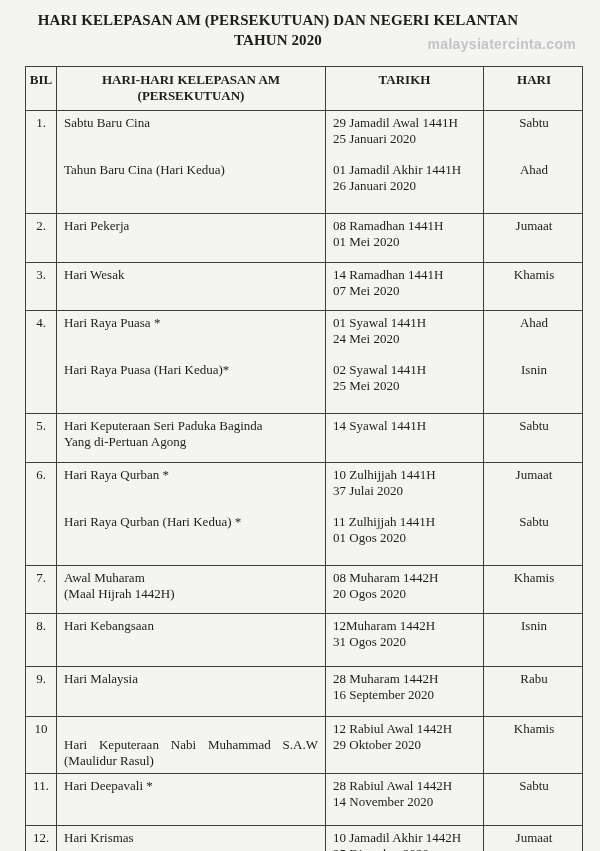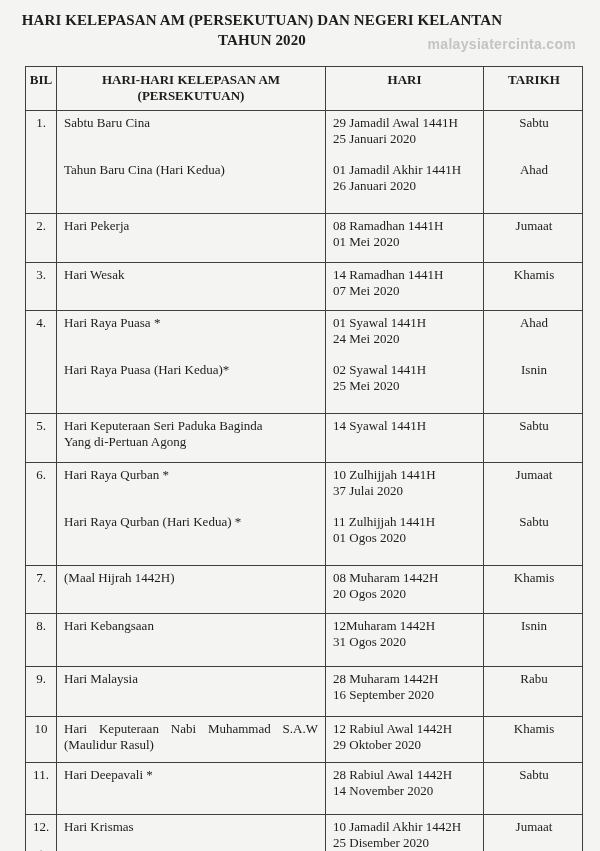--- a/index.html
+++ b/index.html
@@ -12,21 +12,21 @@
   .sheet {
     position: relative;
     width: 600px;
     height: 851px;
     background: #f4f5f2;
     overflow: hidden;
   }
   .title-block {
     position: absolute;
     top: 10px;
-    left: 0;
+    left: 16px;
     width: 524px;
     text-align: center;
     font-weight: bold;
     font-size: 15px;
     line-height: 20px;
     letter-spacing: 0.1px;
   }
   .watermark {
     position: absolute;
     top: 36px;
@@ -56,21 +56,21 @@
     border-right: 1.5px solid #3f3f3d;
     padding: 4px 7px;
   }
   .c:last-child { border-right: none; text-align: center; }
   .bil { text-align: center; padding-left: 2px; padding-right: 2px; }
   .hari-cell { text-align: center; }
   .header { font-weight: bold; min-height: 44px; }
   .header .c { text-align: center; padding-top: 5px; }
   .dual .eb { min-height: 47px; }
   .nm2 { }
-  .justify { text-align: justify; }
+  .justify { text-align: justify; margin-top: 16px; }
   .bil-note { line-height: 14px; margin-top: 6px; }
 </style>
 </head>
 <body>
 
 <div class="sheet">
 
   <div class="title-block">
     <div>HARI KELEPASAN AM (PERSEKUTUAN) DAN NEGERI KELANTAN</div>
     <div>TAHUN 2020</div>
@@ -79,22 +79,22 @@
   <div class="watermark">malaysiatercinta.com</div>
 
   <div class="holidays-table">
 
     <div class="row header">
       <div class="c bil">BIL</div>
       <div class="c">
         <div>HARI-HARI KELEPASAN AM</div>
         <div>(PERSEKUTUAN)</div>
       </div>
+      <div class="c">TARIKH</div>
       <div class="c">HARI</div>
-      <div class="c">TARIKH</div>
     </div>
 
     <div class="row dual" style="min-height:93px">
       <div class="c bil">1.</div>
       <div class="c">
         <div class="eb">
             <div>Sabtu Baru Cina</div>
           </div>
         <div class="eb">
             <div>Tahun Baru Cina (Hari Kedua)</div>
@@ -237,20 +237,21 @@
         <div class="eb">
             <div>Sabtu</div>
           </div>
       </div>
     </div>
 
     <div class="row" style="min-height:48px">
       <div class="c bil">7.</div>
       <div class="c">
         <div class="eb">
+          <div>Awal Muharam</div>
           <div class="nm2">(Maal Hijrah 1442H)</div>
         </div>
       </div>
       <div class="c">
         <div class="eb">
           <div>08 Muharam 1442H</div>
           <div>20 Ogos 2020</div>
         </div>
       </div>
       <div class="c hari-cell">

